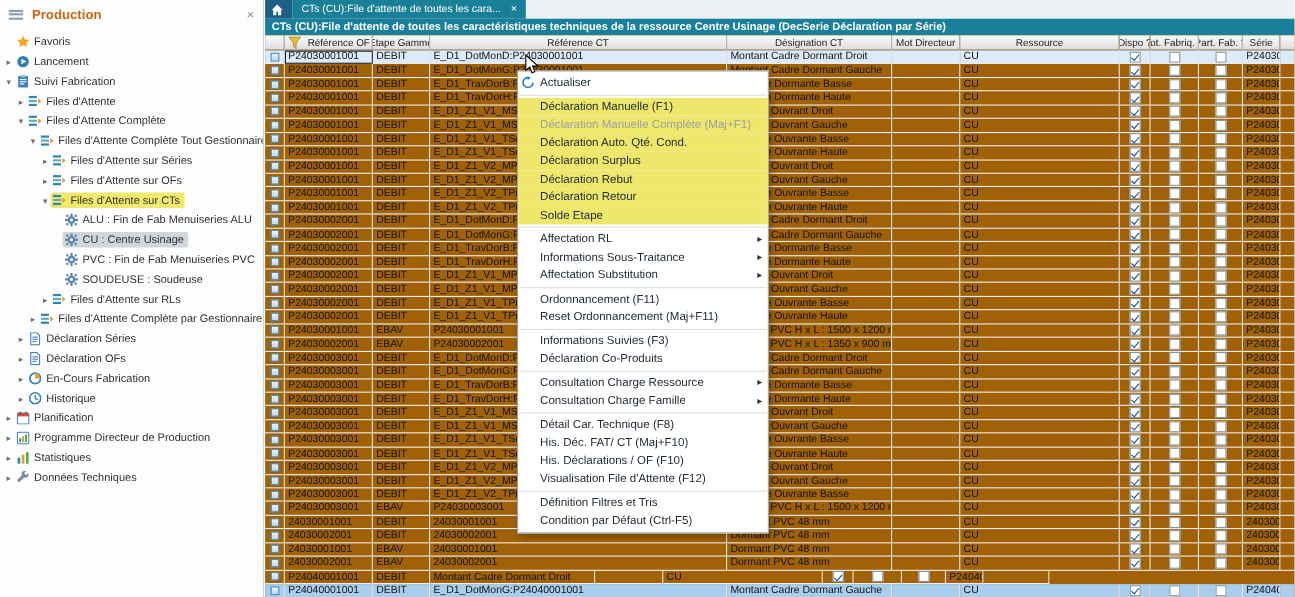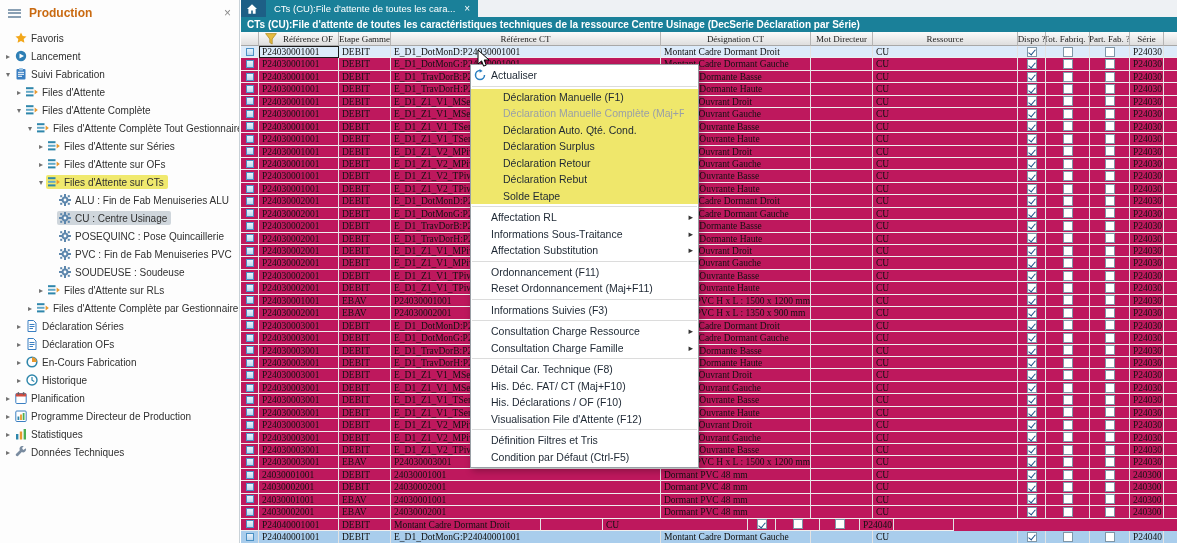--- a/index.html
+++ b/index.html
@@ -29,21 +29,21 @@
   .main{position:absolute;left:241px;top:0;right:0;height:543px;background:#fff;}
   .tabbar{height:17px;background:#eef1f4;display:flex;align-items:stretch;}
   .home-tab{width:25px;background:#1d5f86;display:flex;align-items:center;justify-content:center;flex:none;}
   .tab{background:#1a8099;color:#fff;font-size:9.5px;display:flex;align-items:center;gap:9px;padding:0 8px;max-width:260px;}
   .tab .tlbl{white-space:nowrap;overflow:hidden;}
   .tab-close{font-size:10px;line-height:10px;color:#fff;}
   .titlebar{height:15px;background:#1a8099;color:#fff;font-size:10px;font-weight:bold;
     display:flex;align-items:center;padding:0 6px;white-space:nowrap;overflow:hidden;}
 
   
-  .grid{position:absolute;left:0;top:32px;right:0;bottom:0;overflow:hidden;background:#be185d;font-family:Liberation Serif, serif;}
+  .grid{position:absolute;left:0;top:32px;right:0;bottom:0;overflow:hidden;background:#a16207;}
   .thead{display:flex;width:983px;height:14px;}
   .hc{flex:none;background:linear-gradient(#fbfbfb,#dedede);border-right:1px solid #b5b5b5;border-bottom:1px solid #a8a8a8;
     font-size:9px;color:#222;display:flex;align-items:center;justify-content:center;gap:2px;
     white-space:nowrap;overflow:hidden;padding:0 1px;}
   .trow{display:flex;width:983px;height:12.45px;}
   .c{flex:none;border-right:1px solid #e3e3e3;border-bottom:1px solid #efefef;font-size:9.5px;line-height:12px;
     padding:0 3px;white-space:nowrap;overflow:hidden;color:#111;}
   .rfoc .c{background:#dcebfa;}
   .rsel .c{background:#a9cdec;}
   .fc{outline:1px solid #1a1a1a;outline-offset:-1px;}
@@ -51,21 +51,21 @@
   .rgrid{width:8px;height:8px;border:1px solid #4a90c4;background:linear-gradient(#e9f3fc,#bcd8ef);}
   .cbc{display:flex;align-items:center;justify-content:center;padding:0;}
   .cb{width:10px;height:10px;border:1px solid #7f97a8;background:#fff;position:relative;flex:none;}
   .cb.on::after{content:"";position:absolute;left:2.5px;top:0.5px;width:3px;height:6px;
     border:solid #1b4f8a;border-width:0 1.5px 1.5px 0;transform:rotate(40deg);}
 
   
   .ctx{position:absolute;left:470px;top:64px;width:229px;background:#fff;border:1px solid #9aa0a6;
     box-shadow:2px 3px 7px rgba(0,0,0,.28);padding:2px 0;z-index:50;}
   .mi{height:16.5px;display:flex;align-items:center;font-size:10.5px;color:#1d2733;position:relative;padding-right:14px;}
-  .mi.yellow{background:#efe76b;padding-left:12px;}
+  .mi.yellow{background:#efe76b;}
   .mi.dis{color:#9aa0a6;}
   .mgut{width:20px;flex:none;display:flex;align-items:center;justify-content:center;}
   .mlbl{white-space:nowrap;overflow:hidden;}
   .msub{position:absolute;right:5px;font-size:9px;color:#333;}
   .msep{height:1px;background:#dcdcdc;margin:2px 1px;}
 
   .cursor{position:absolute;left:477px;top:49px;z-index:60;}
 </style>
 </head>
 <body>
@@ -251,60 +251,40 @@
                   <rect x="0" y="5" width="12" height="2"></rect>
                   <rect x="1.2" y="1.2" width="2" height="2"></rect>
                   <rect x="8.8" y="1.2" width="2" height="2"></rect>
                   <rect x="1.2" y="8.8" width="2" height="2"></rect>
                   <rect x="8.8" y="8.8" width="2" height="2"></rect>
                   <circle cx="6" cy="6" r="3.4"></circle>
                 </g>
                 <circle cx="6" cy="6" r="1.4" fill="#fff"></circle>
               </svg>
             </span>
-            <span class="lbl">POSEQUINC : Pose Quincaillerie</span>
+            <span class="lbl">PVC : Fin de Fab Menuiseries PVC</span>
           </span>
         </div>
         <div class="node" style="padding-left: 47px;">
           <span class="arr"></span>
           <span class="chip">
             <span class="icn">
               <svg viewBox="0 0 12 12">
                 <g fill="#5d87ad">
                   <rect x="5" y="0" width="2" height="12"></rect>
                   <rect x="0" y="5" width="12" height="2"></rect>
                   <rect x="1.2" y="1.2" width="2" height="2"></rect>
                   <rect x="8.8" y="1.2" width="2" height="2"></rect>
                   <rect x="1.2" y="8.8" width="2" height="2"></rect>
                   <rect x="8.8" y="8.8" width="2" height="2"></rect>
                   <circle cx="6" cy="6" r="3.4"></circle>
                 </g>
                 <circle cx="6" cy="6" r="1.4" fill="#fff"></circle>
               </svg>
             </span>
-            <span class="lbl">PVC : Fin de Fab Menuiseries PVC</span>
-          </span>
-        </div>
-        <div class="node" style="padding-left: 47px;">
-          <span class="arr"></span>
-          <span class="chip">
-            <span class="icn">
-              <svg viewBox="0 0 12 12">
-                <g fill="#5d87ad">
-                  <rect x="5" y="0" width="2" height="12"></rect>
-                  <rect x="0" y="5" width="12" height="2"></rect>
-                  <rect x="1.2" y="1.2" width="2" height="2"></rect>
-                  <rect x="8.8" y="1.2" width="2" height="2"></rect>
-                  <rect x="1.2" y="8.8" width="2" height="2"></rect>
-                  <rect x="8.8" y="8.8" width="2" height="2"></rect>
-                  <circle cx="6" cy="6" r="3.4"></circle>
-                </g>
-                <circle cx="6" cy="6" r="1.4" fill="#fff"></circle>
-              </svg>
-            </span>
             <span class="lbl">SOUDEUSE : Soudeuse</span>
           </span>
         </div>
         <div class="node" style="padding-left: 36px;">
           <span class="arr">▸</span>
           <span class="chip">
             <span class="icn">
               <svg viewBox="0 0 12 12">
                 <rect x="0" y="1.2" width="7.5" height="2" fill="#2e86ab"></rect>
                 <rect x="0" y="4.8" width="7.5" height="2" fill="#63a8c7"></rect>
@@ -1403,25 +1383,25 @@
       <div class="mi yellow">
         <span class="mgut"></span>
         <span class="mlbl">Déclaration Auto. Qté. Cond.</span>
       </div>
       <div class="mi yellow">
         <span class="mgut"></span>
         <span class="mlbl">Déclaration Surplus</span>
       </div>
       <div class="mi yellow">
         <span class="mgut"></span>
+        <span class="mlbl">Déclaration Rebut</span>
+      </div>
+      <div class="mi yellow">
+        <span class="mgut"></span>
         <span class="mlbl">Déclaration Retour</span>
-      </div>
-      <div class="mi yellow">
-        <span class="mgut"></span>
-        <span class="mlbl">Déclaration Rebut</span>
       </div>
       <div class="mi yellow">
         <span class="mgut"></span>
         <span class="mlbl">Solde Etape</span>
       </div>
       <div class="msep"></div>
       <div class="mi">
         <span class="mgut"></span>
         <span class="mlbl">Affectation RL</span>
         <span class="msub">▸</span>
@@ -1442,20 +1422,24 @@
         <span class="mlbl">Ordonnancement (F11)</span>
       </div>
       <div class="mi">
         <span class="mgut"></span>
         <span class="mlbl">Reset Ordonnancement (Maj+F11)</span>
       </div>
       <div class="msep"></div>
       <div class="mi">
         <span class="mgut"></span>
         <span class="mlbl">Informations Suivies (F3)</span>
+      </div>
+      <div class="mi">
+        <span class="mgut"></span>
+        <span class="mlbl">Déclaration Co-Produits</span>
       </div>
       <div class="msep"></div>
       <div class="mi">
         <span class="mgut"></span>
         <span class="mlbl">Consultation Charge Ressource</span>
         <span class="msub">▸</span>
       </div>
       <div class="mi">
         <span class="mgut"></span>
         <span class="mlbl">Consultation Charge Famille</span>

